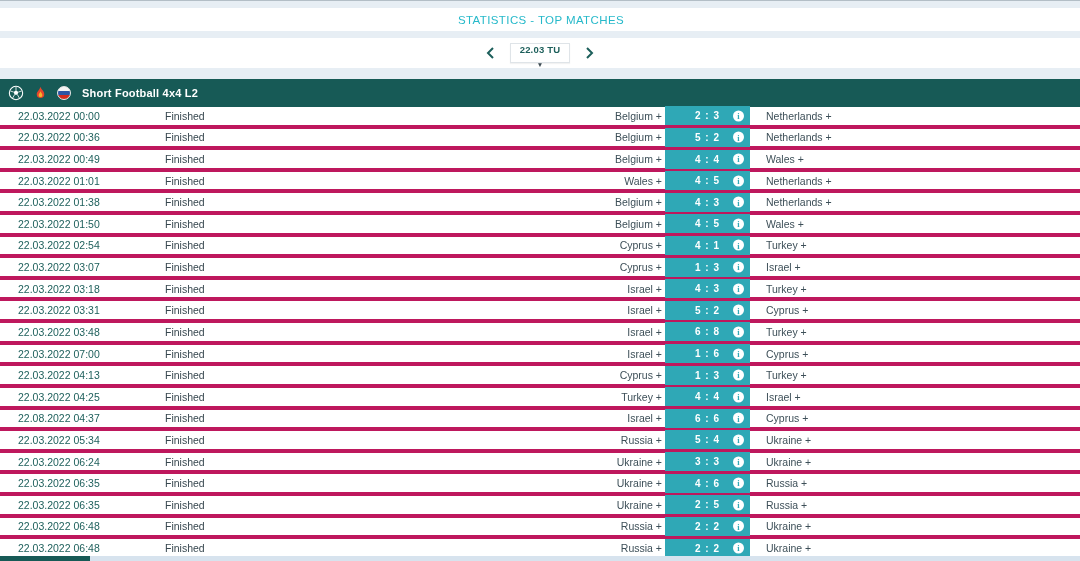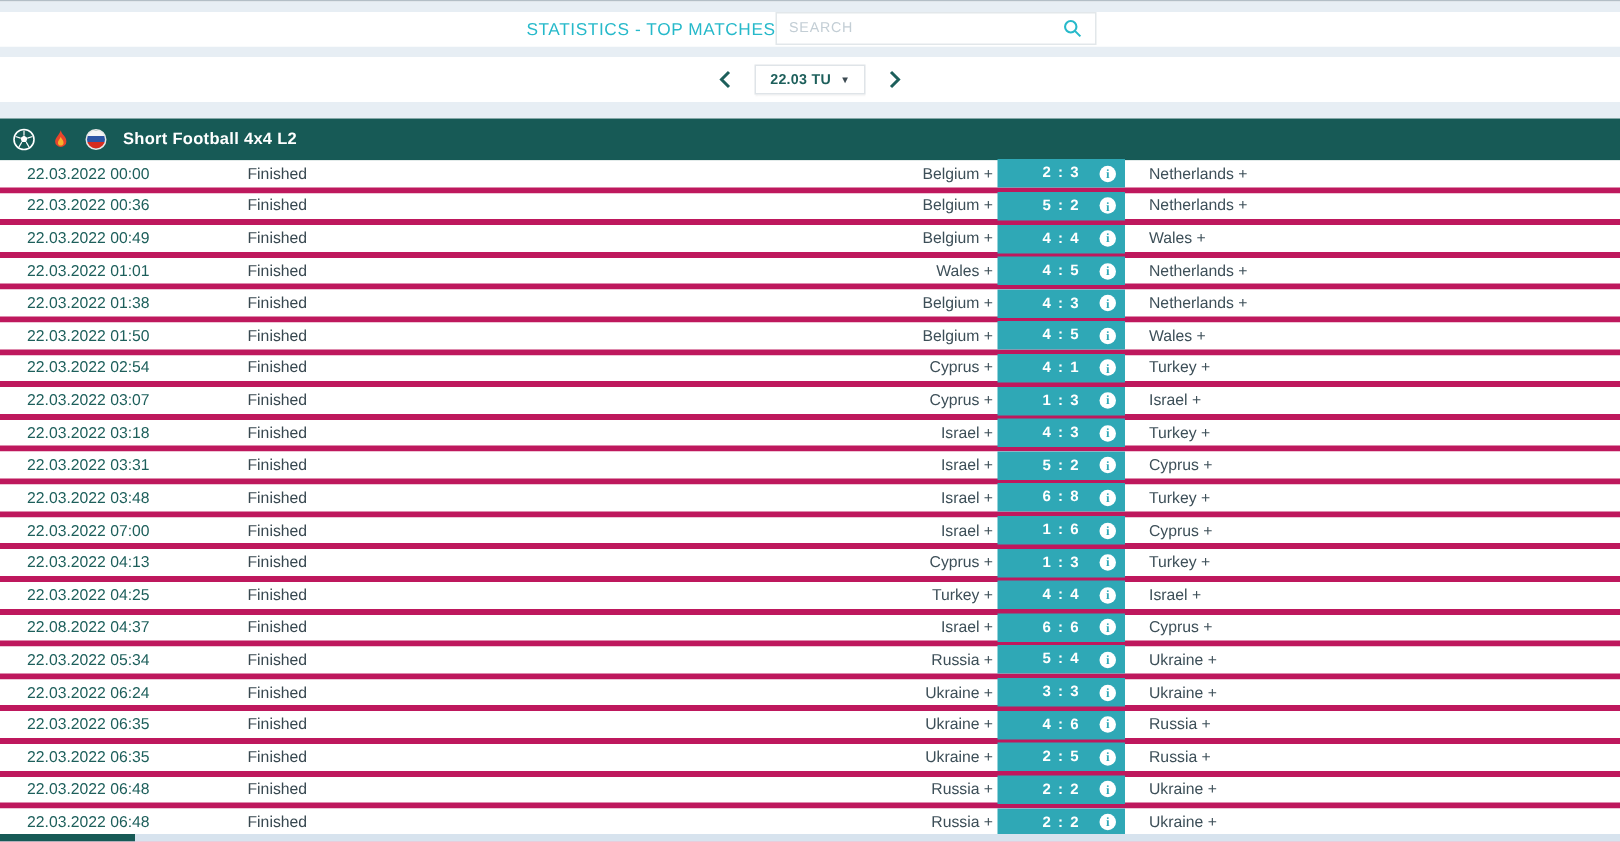--- a/index.html
+++ b/index.html
@@ -22,21 +22,21 @@
                       color:#5b6b74; font-family:"Liberation Sans", sans-serif; }
   .search-box input::placeholder { color:#c3ced5; }
   .search-icon svg { display:block; }
 
   
   .datenav-bar { height:30px; background:#fff; display:flex; align-items:center;
                  justify-content:center; gap:10px; }
   .nav-arrow { width:18px; height:18px; display:flex; align-items:center; justify-content:center;
                cursor:pointer; background:none; border:none; }
   .date-select { height:20px; border:1px solid #dfe4e8; background:#fff; box-shadow:0 1px 1px rgba(0,0,0,.05);
-                 display:flex; align-items:center; gap:6px; padding:0 9px; cursor:pointer; }
+                 display:flex; align-items:center; gap:6px; padding:0 9px; cursor:pointer;flex-direction:column; }
   .date-select .date-label { font-size:9.5px; font-weight:bold; color:#1d5f5b; letter-spacing:.2px; }
   .date-select .caret { font-size:6.5px; color:#3c4a52; }
 
   
   .league-header { height:28px; background:#175a56; display:flex; align-items:center;
                    padding-left:8px; gap:9px; }
   .league-title { color:#fff; font-size:11px; font-weight:bold; letter-spacing:.2px; margin-left:2px; }
   .icon-ball svg, .icon-flame svg { display:block; }
   .flag-ru { width:14px; height:14px; border-radius:50%; border:1px solid #e8e8e8;
              background:linear-gradient(to bottom,#f5f5f5 0 33%,#2d55a5 33% 66%,#d52b1e 66% 100%); }
@@ -62,29 +62,20 @@
   .hscroll-thumb { position:absolute; left:0; top:0; width:90px; height:5px; background:#175a56; }
 </style>
 </head>
 <body>
 
 <div class="top-border"></div>
 <div class="strip strip-a"></div>
 
 <div class="title-bar">
   <div class="page-title">STATISTICS - TOP MATCHES</div>
-  <div class="search-box">
-    <input type="text" placeholder="SEARCH" style="">
-    <span class="search-icon">
-      <svg width="14" height="14" viewBox="0 0 24 24" fill="none" stroke="#26b9ca" stroke-width="2.4">
-        <circle cx="10" cy="10" r="6.5"></circle>
-        <line x1="15" y1="15" x2="21" y2="21"></line>
-      </svg>
-    </span>
-  </div>
 </div>
 
 <div class="strip strip-b"></div>
 
 <div class="datenav-bar">
   <button class="nav-arrow">
     <svg width="10" height="12" viewBox="0 0 10 12" fill="none" stroke="#1d5f5b" stroke-width="2">
       <polyline points="7,1 2,6 7,11"></polyline>
     </svg>
   </button>

